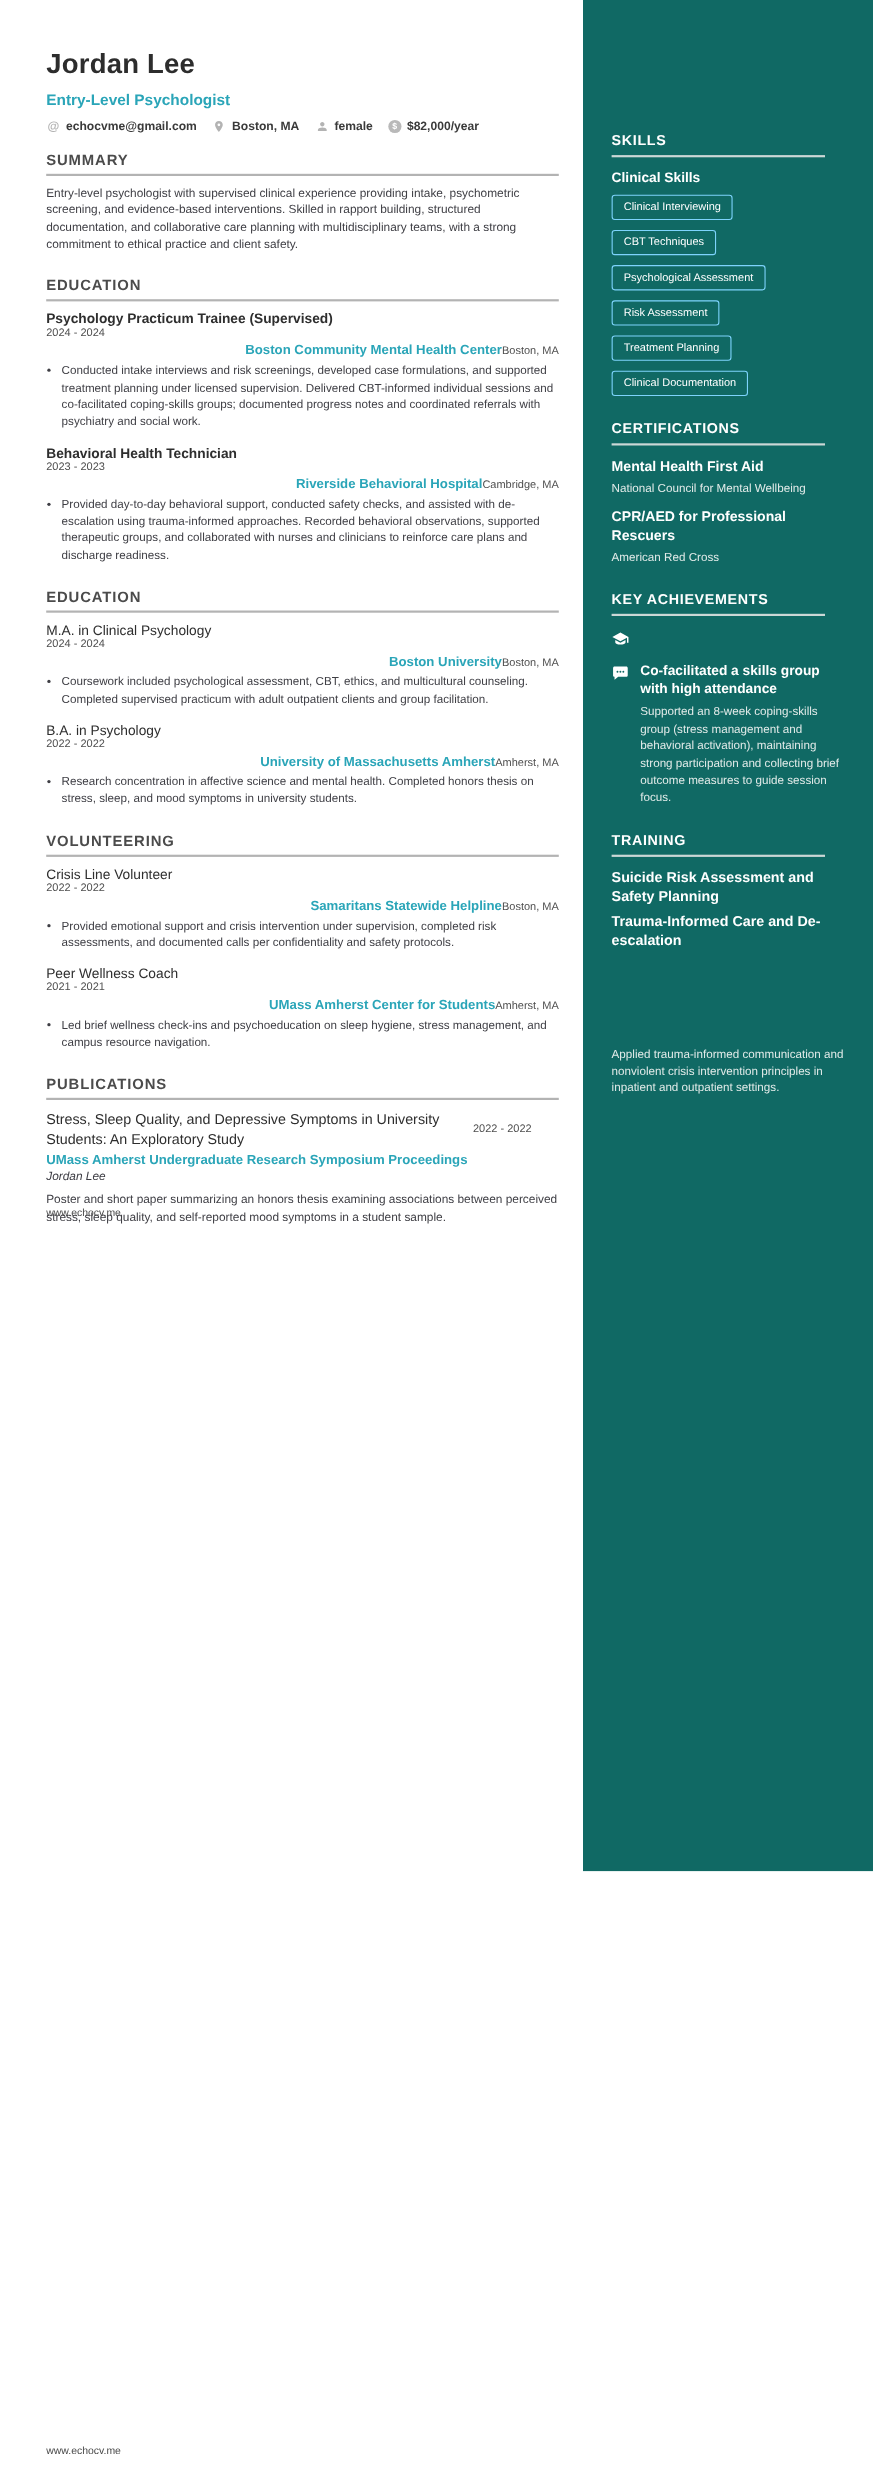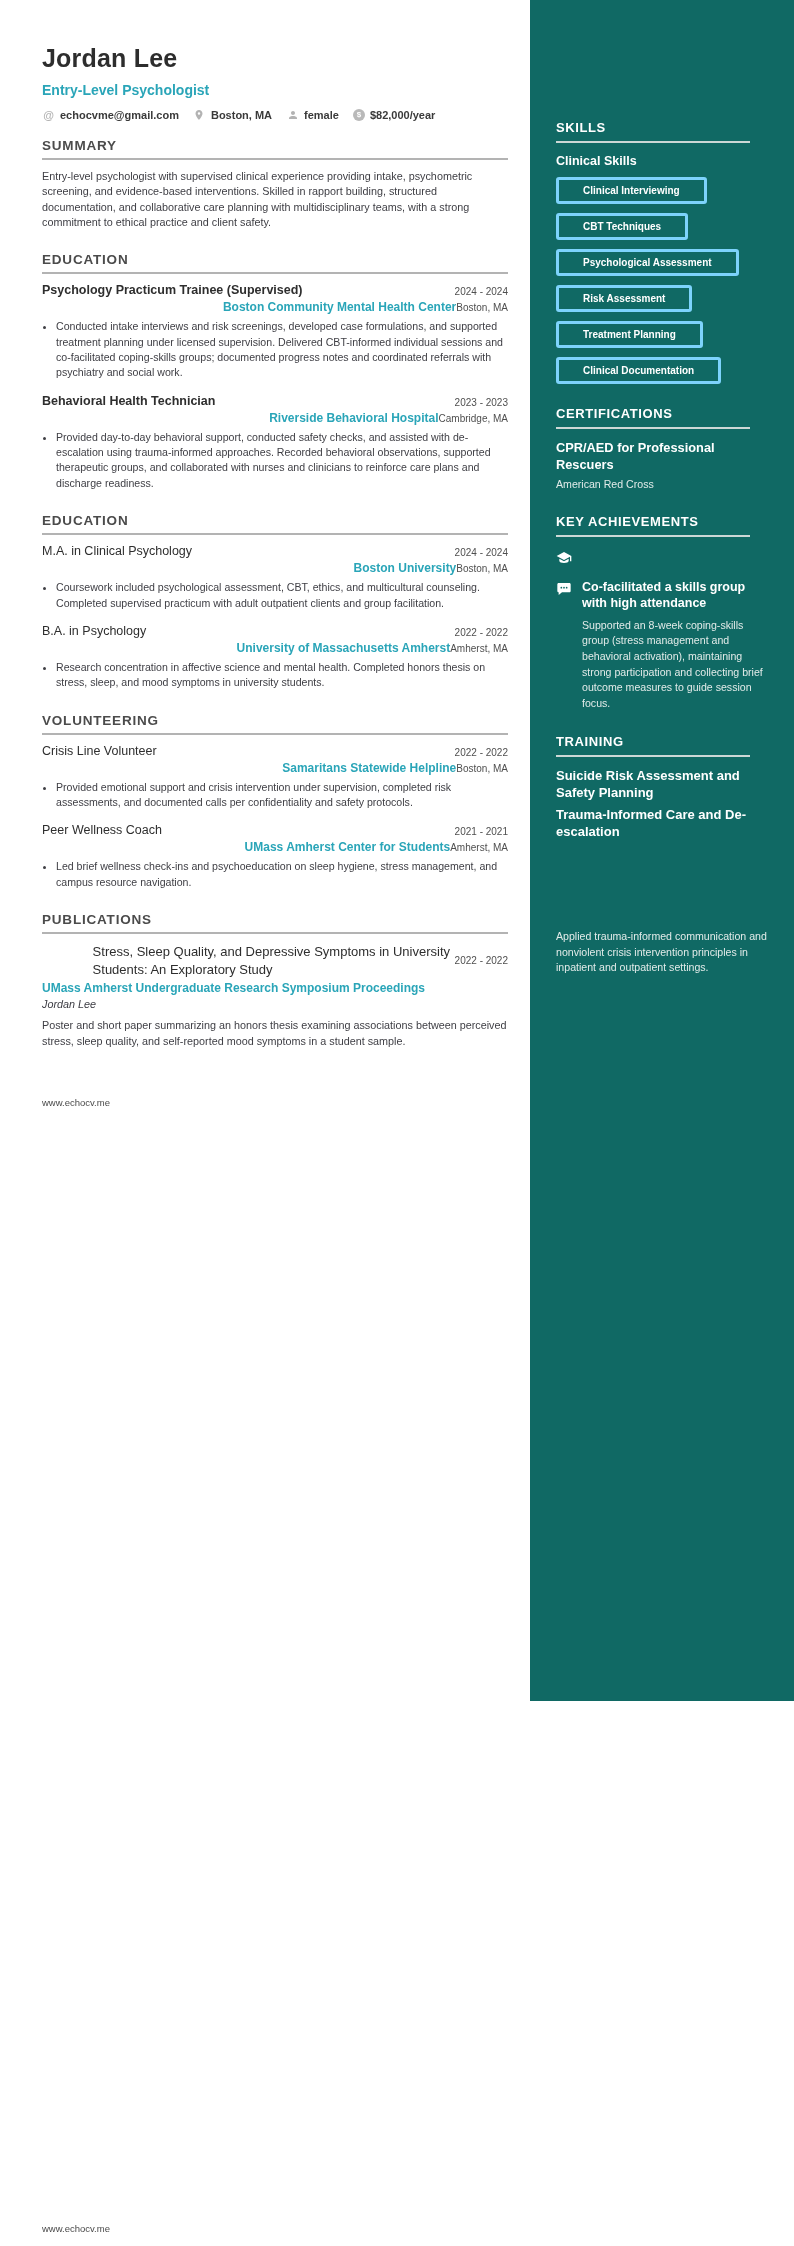--- a/index.html
+++ b/index.html
@@ -22,49 +22,49 @@
   .glyph-icon{font-size:11px;font-weight:700;color:#b3b3b3;}
   .circle-glyph{width:12px;height:12px;border-radius:50%;background:#b9b9b9;color:#fff;font-size:8px;font-weight:700;display:inline-flex;align-items:center;justify-content:center;}
 
   .section{margin-bottom:22px;}
   .section-heading{font-size:13.5px;font-weight:600;color:#4b4b4b;letter-spacing:0.8px;margin:0 0 5px 0;}
   .rule{border:none;border-top:2px solid #b3b3b3;margin:0 0 9px 0;}
 
   .summary-text{font-size:10.8px;line-height:1.42;color:#3e3e44;margin:0;}
 
   .entry{margin-bottom:13px;}
-  .entry-head{display:flex;justify-content:space-between;align-items:flex-end;}
+  .entry-head{display:flex;justify-content:space-between;align-items:flex-start;flex-direction:column;}
   .entry-title{font-size:12.5px;color:#2e2e2e;font-weight:400;}
   .entry-title.bold{font-weight:700;}
   .entry-date{font-size:10px;color:#4f4f4f;white-space:nowrap;}
   .entry-sub{display:flex;justify-content:flex-end;align-items:baseline;margin-top:3px;}
   .entry-org{font-size:12px;font-weight:600;color:var(--accent);}
   .entry-loc{font-size:10px;color:#4f4f4f;white-space:nowrap;}
   ul.bullets{margin:5px 0 0 0;padding-left:14px;}
   ul.bullets li{font-size:10.6px;line-height:1.45;color:#3e3e44;}
 
-  .pub-head{display:flex;justify-content:flex-end;align-items:center;gap:2px;}
+  .pub-head{display:flex;justify-content:flex-start;align-items:center;gap:28px;}
   .pub-title{font-size:13px;color:#2e2e2e;line-height:1.35;max-width:360px;}
   .pub-venue{font-size:12px;font-weight:600;color:var(--accent);margin-top:3px;}
   .pub-author{font-size:10.8px;font-style:italic;color:#3c3c43;margin-top:3px;}
   .pub-desc{font-size:10.8px;line-height:1.45;color:#3e3e44;margin-top:8px;}
 
   .footer-url{position:absolute;font-size:9.5px;color:#4a4a4a;left:42px;}
   .footer-url.mid{top:1097px;}
   .footer-url.bottom{top:2223px;}
 
   
   .sidebar{width:264px;height:1701px;background:var(--sidebar-bg);color:#ffffff;padding:120px 24px 0 26px;}
   .side-section{margin-bottom:22px;}
   .side-heading{font-size:13px;font-weight:700;letter-spacing:0.6px;color:#ffffff;margin:0;}
   .side-rule{border:none;border-top:2px solid #ccd8d6;margin:6px 0 11px 0;width:194px;}
 
   .skills-group-title{font-size:12.5px;font-weight:700;margin-bottom:9px;}
   .chip-row{margin-bottom:9px;}
-  .chip{display:inline-block;border:3px solid #7dd3fc;border-radius:3px;padding:5px 24px;font-size:10px;font-weight:700;color:#ffffff;}
+  .chip{display:inline-block;border:1px solid #7dd3fc;border-radius:3px;padding:5px 10px;font-size:10px;font-weight:400;color:#ffffff;}
 
   .cert-name{font-size:12.8px;font-weight:700;line-height:1.3;margin-bottom:4px;}
   .cert-issuer{font-size:10.6px;line-height:1.4;color:#e2ebe9;margin-bottom:11px;}
 
   .ach-item{display:flex;gap:10px;margin-bottom:13px;}
   .ach-icon{flex:0 0 16px;width:16px;height:16px;margin-top:2px;}
   .ach-icon svg{width:16px;height:16px;}
   .ach-title{font-size:12.5px;font-weight:700;line-height:1.3;margin-bottom:6px;}
   .ach-desc{font-size:10.6px;line-height:1.48;color:#e2ebe9;}
 
@@ -242,20 +242,24 @@
       <div class="chip-row"><span class="chip">Psychological Assessment</span></div>
       <div class="chip-row"><span class="chip">Risk Assessment</span></div>
       <div class="chip-row"><span class="chip">Treatment Planning</span></div>
       <div class="chip-row"><span class="chip">Clinical Documentation</span></div>
     </div>
 
     <div class="side-section">
       <div class="side-heading">CERTIFICATIONS</div>
       <hr class="side-rule">
       <div>
+        <div class="cert-name">Mental Health First Aid</div>
+        <div class="cert-issuer">National Council for Mental Wellbeing</div>
+      </div>
+      <div>
         <div class="cert-name">CPR/AED for Professional Rescuers</div>
         <div class="cert-issuer">American Red Cross</div>
       </div>
     </div>
 
     <div class="side-section">
       <div class="side-heading">KEY ACHIEVEMENTS</div>
       <hr class="side-rule">
 
       <div class="ach-item">

